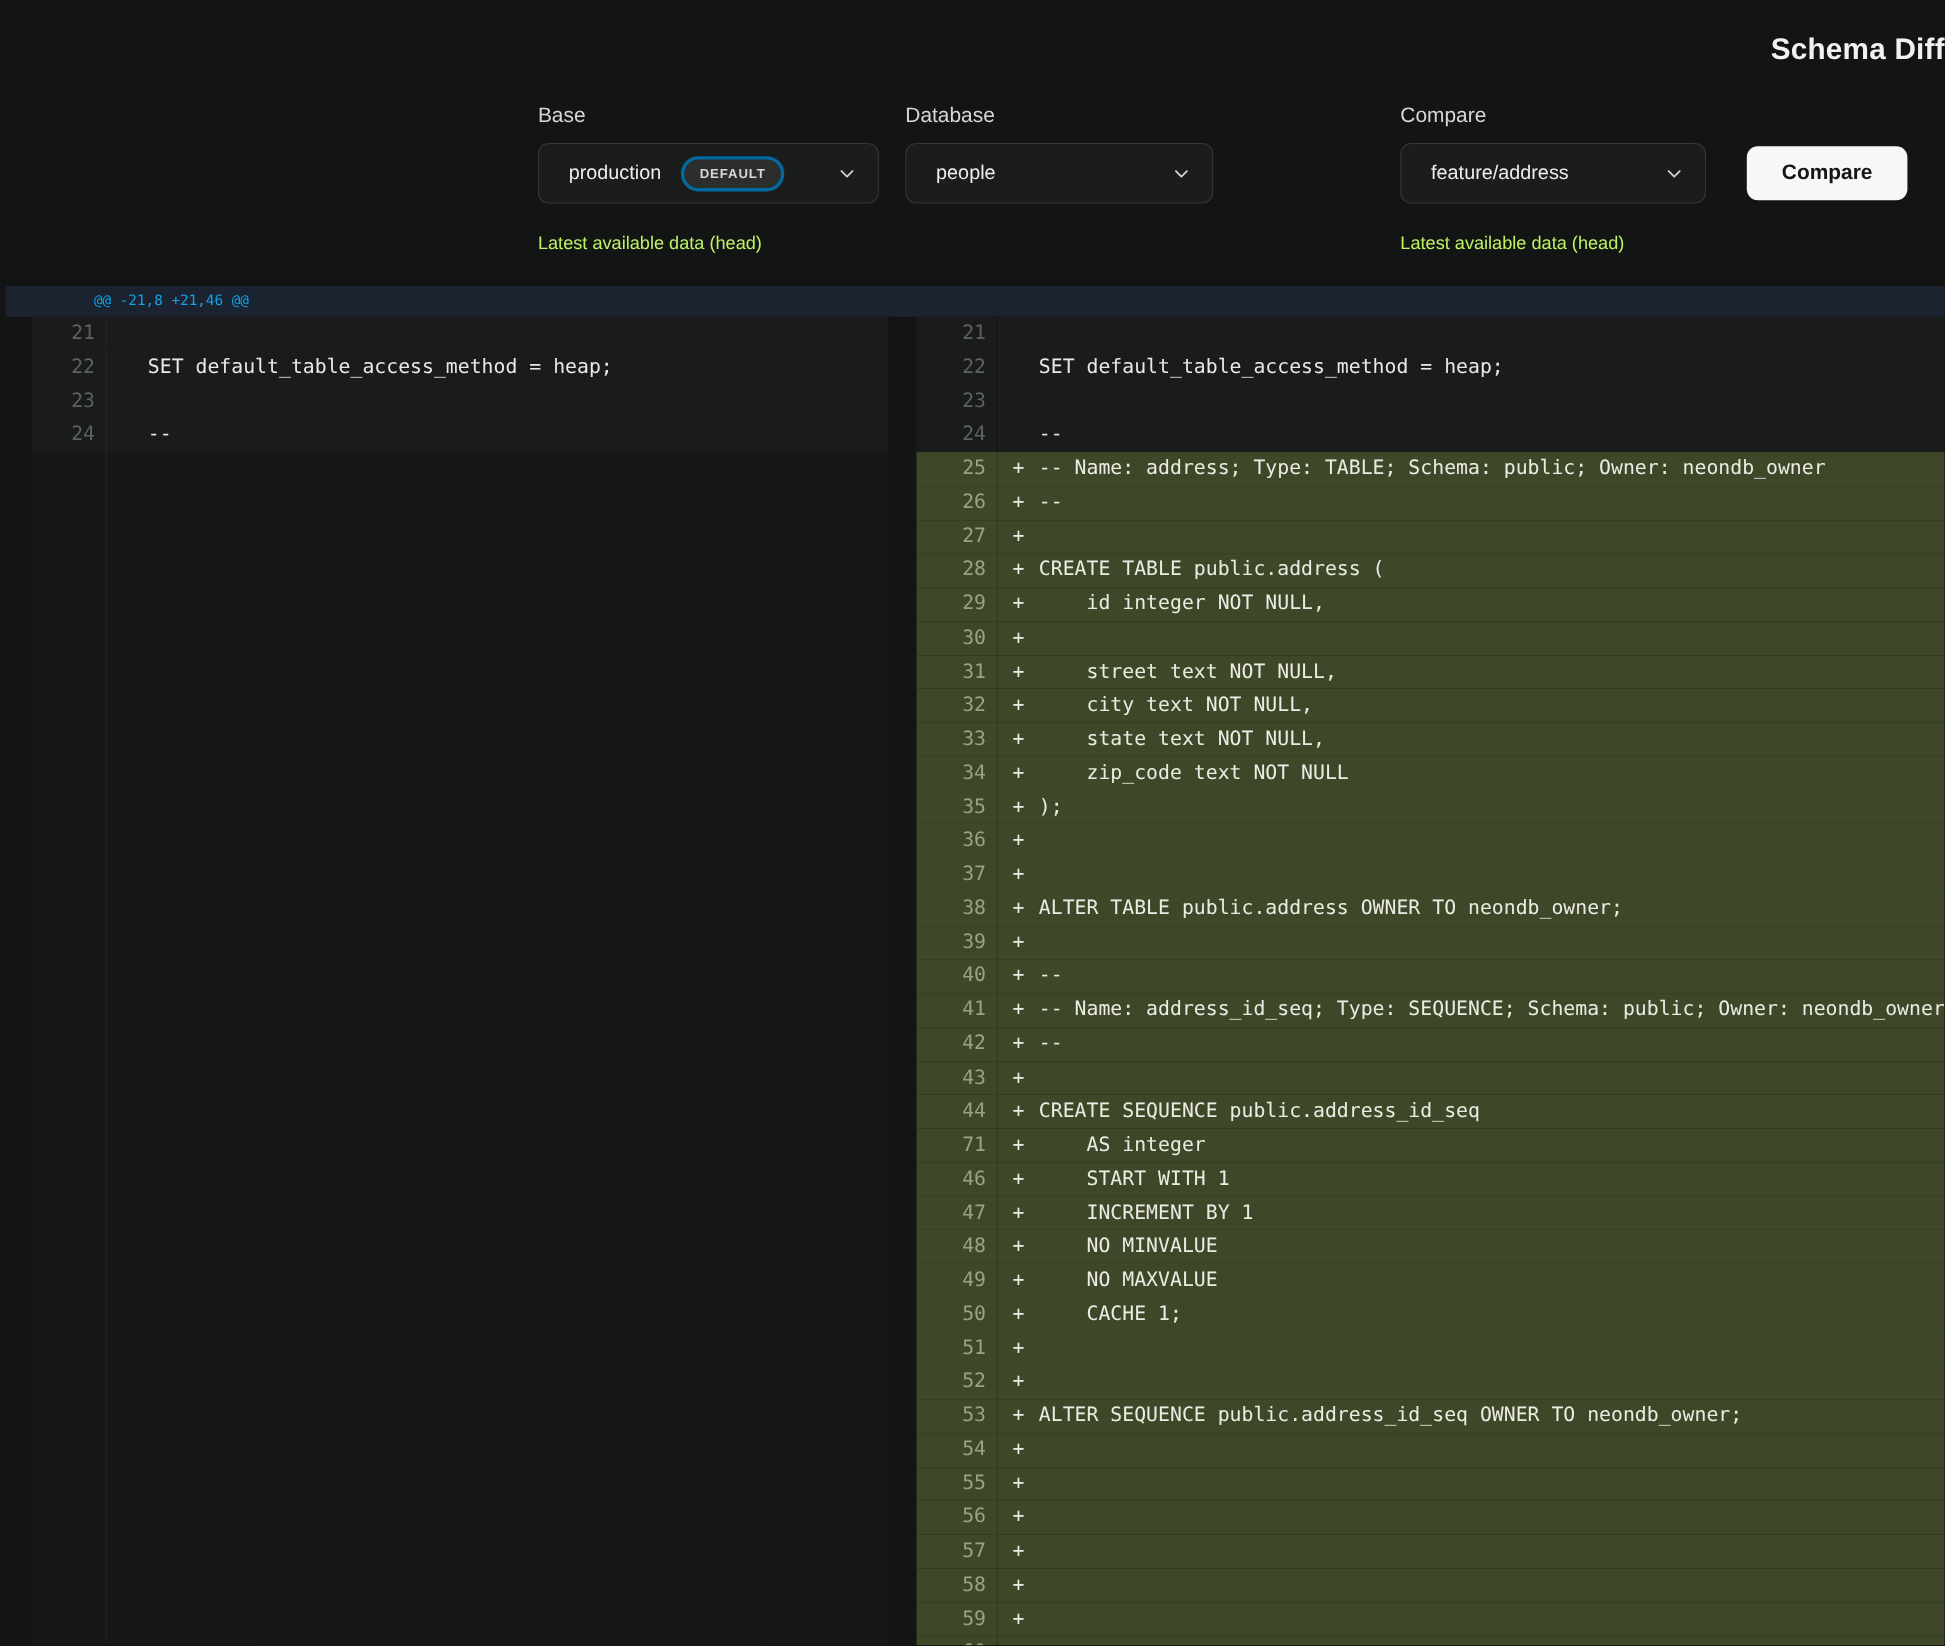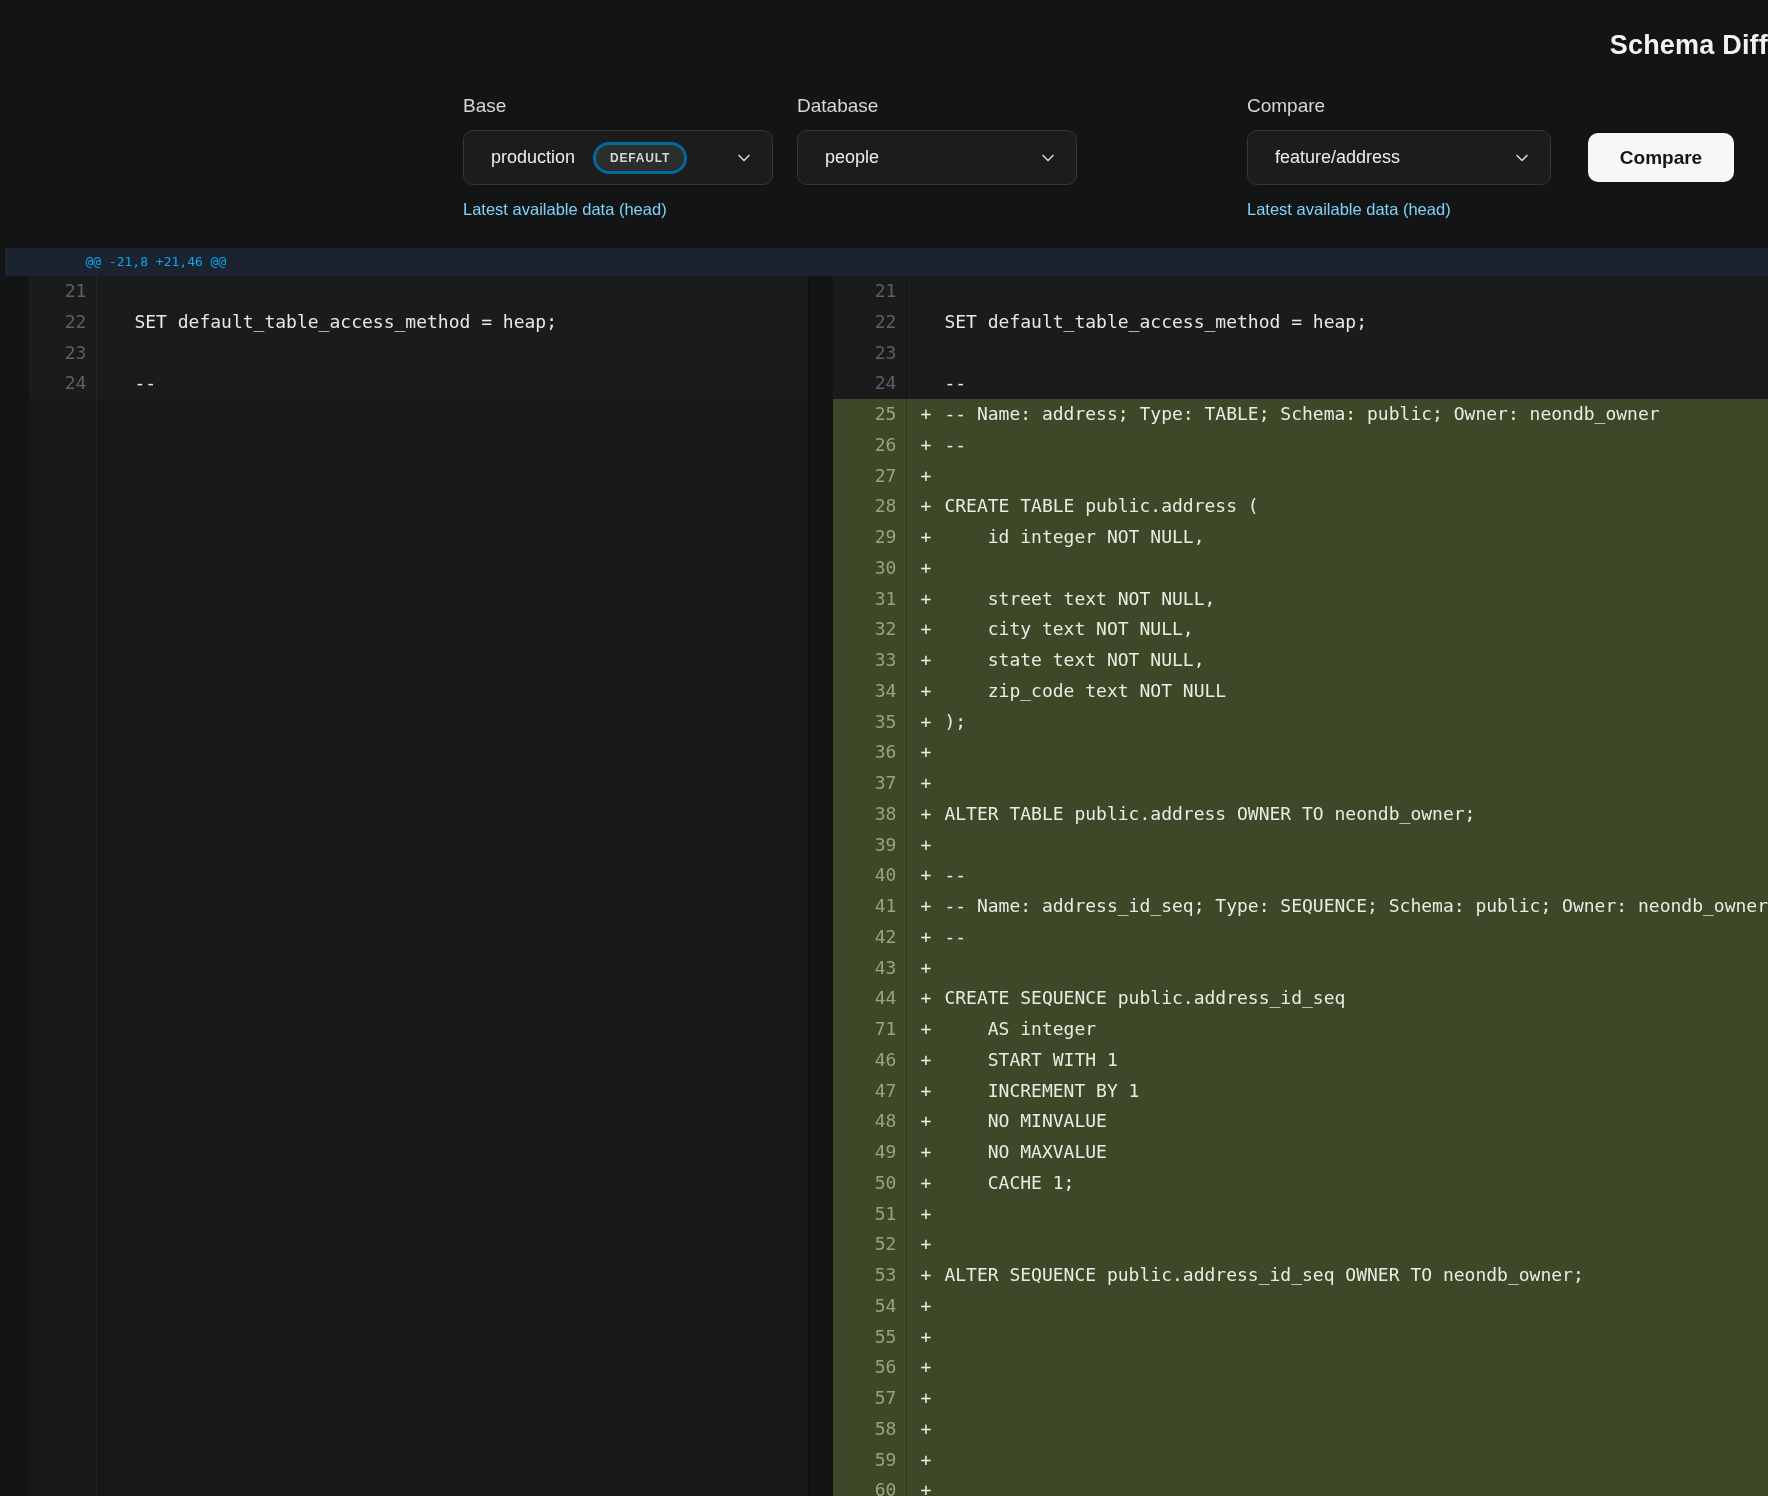--- a/index.html
+++ b/index.html
@@ -64,33 +64,33 @@
     background: #2c2d2d;
     border: 3px solid #0369a1;
     border-radius: 999px;
     padding: 7px 14px;
   }
   .chevron { margin-left: auto; display: flex; flex: none; padding-left: 12px; }
   .group-base .select { width: 310px; }
   .group-database { margin-left: 24px; }
   .group-database .select { width: 280px; }
   .group-compare { margin-left: 170px; }
-  .group-compare .select { width: 304px; gap: 31px; }
+  .group-compare .select { width: 278px; gap: 31px; }
   .group-button { margin-left: 37px; }
   .compare-btn {
     margin-top: 3px;
     width: 146px; height: 49px;
     background: var(--accent-button-bg, #f7f7f7);
     color: #161616;
     border: none; border-radius: 10px;
     font-family: "Liberation Sans", sans-serif;
     font-size: 19px; font-weight: 600;
     cursor: pointer;
   }
-  .hint { margin-top: 15px; font-size: 16.5px; color: #7dd3fc; }
+  .hint { margin-top: 27px; font-size: 16.5px; color: #bef264; }
 
   
   .diff {
     margin-top: 29px;
     flex: 1; min-height: 0;
     display: flex; flex-direction: column;
     font-family: "DejaVu Sans Mono", "Liberation Mono", monospace;
   }
   .hunk-header {
     flex: none;

